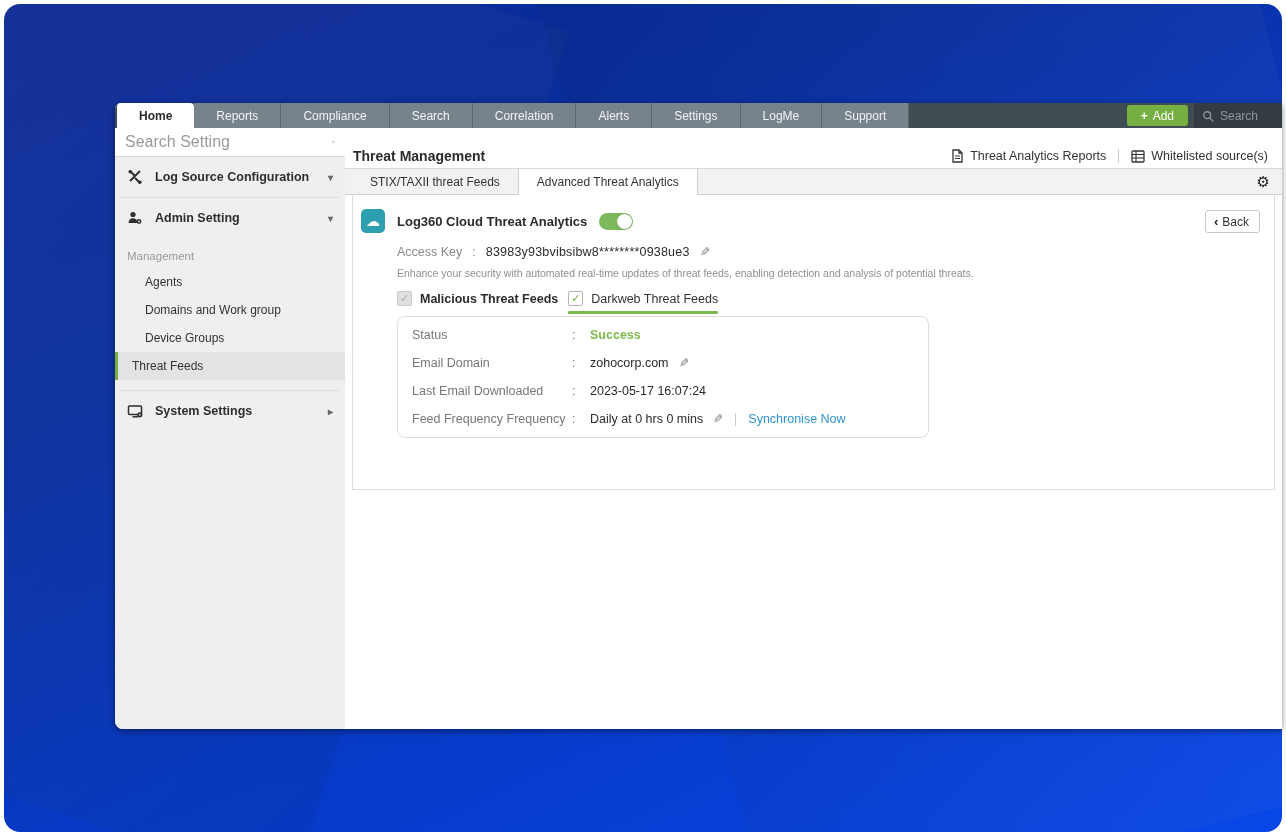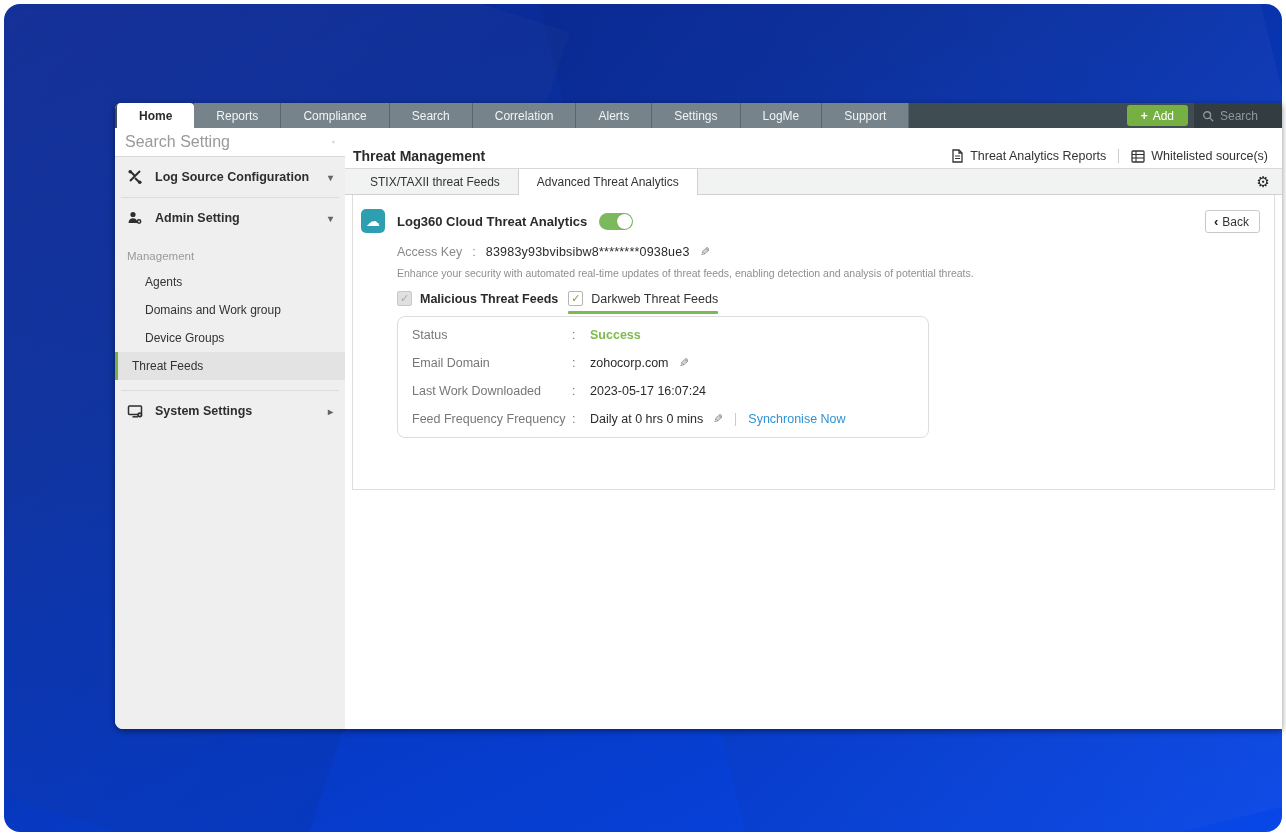--- a/index.html
+++ b/index.html
@@ -294,21 +294,21 @@
               <span class="d-colon">:</span>
               <span class="d-value success">Success</span>
             </div>
             <div class="d-row">
               <span class="d-label">Email Domain</span>
               <span class="d-colon">:</span>
               <span class="d-value">zohocorp.com</span>
               <span class="pencil">✎</span>
             </div>
             <div class="d-row">
-              <span class="d-label">Last Work Downloaded</span>
+              <span class="d-label">Last Email Downloaded</span>
               <span class="d-colon">:</span>
               <span class="d-value">2023-05-17 16:07:24</span>
             </div>
             <div class="d-row">
               <span class="d-label">Feed Frequency Frequency</span>
               <span class="d-colon">:</span>
               <span class="d-value">Daily at 0 hrs 0 mins</span>
               <span class="pencil">✎</span>
               <span class="d-sep"></span>
               <span class="d-link">Synchronise Now</span>

